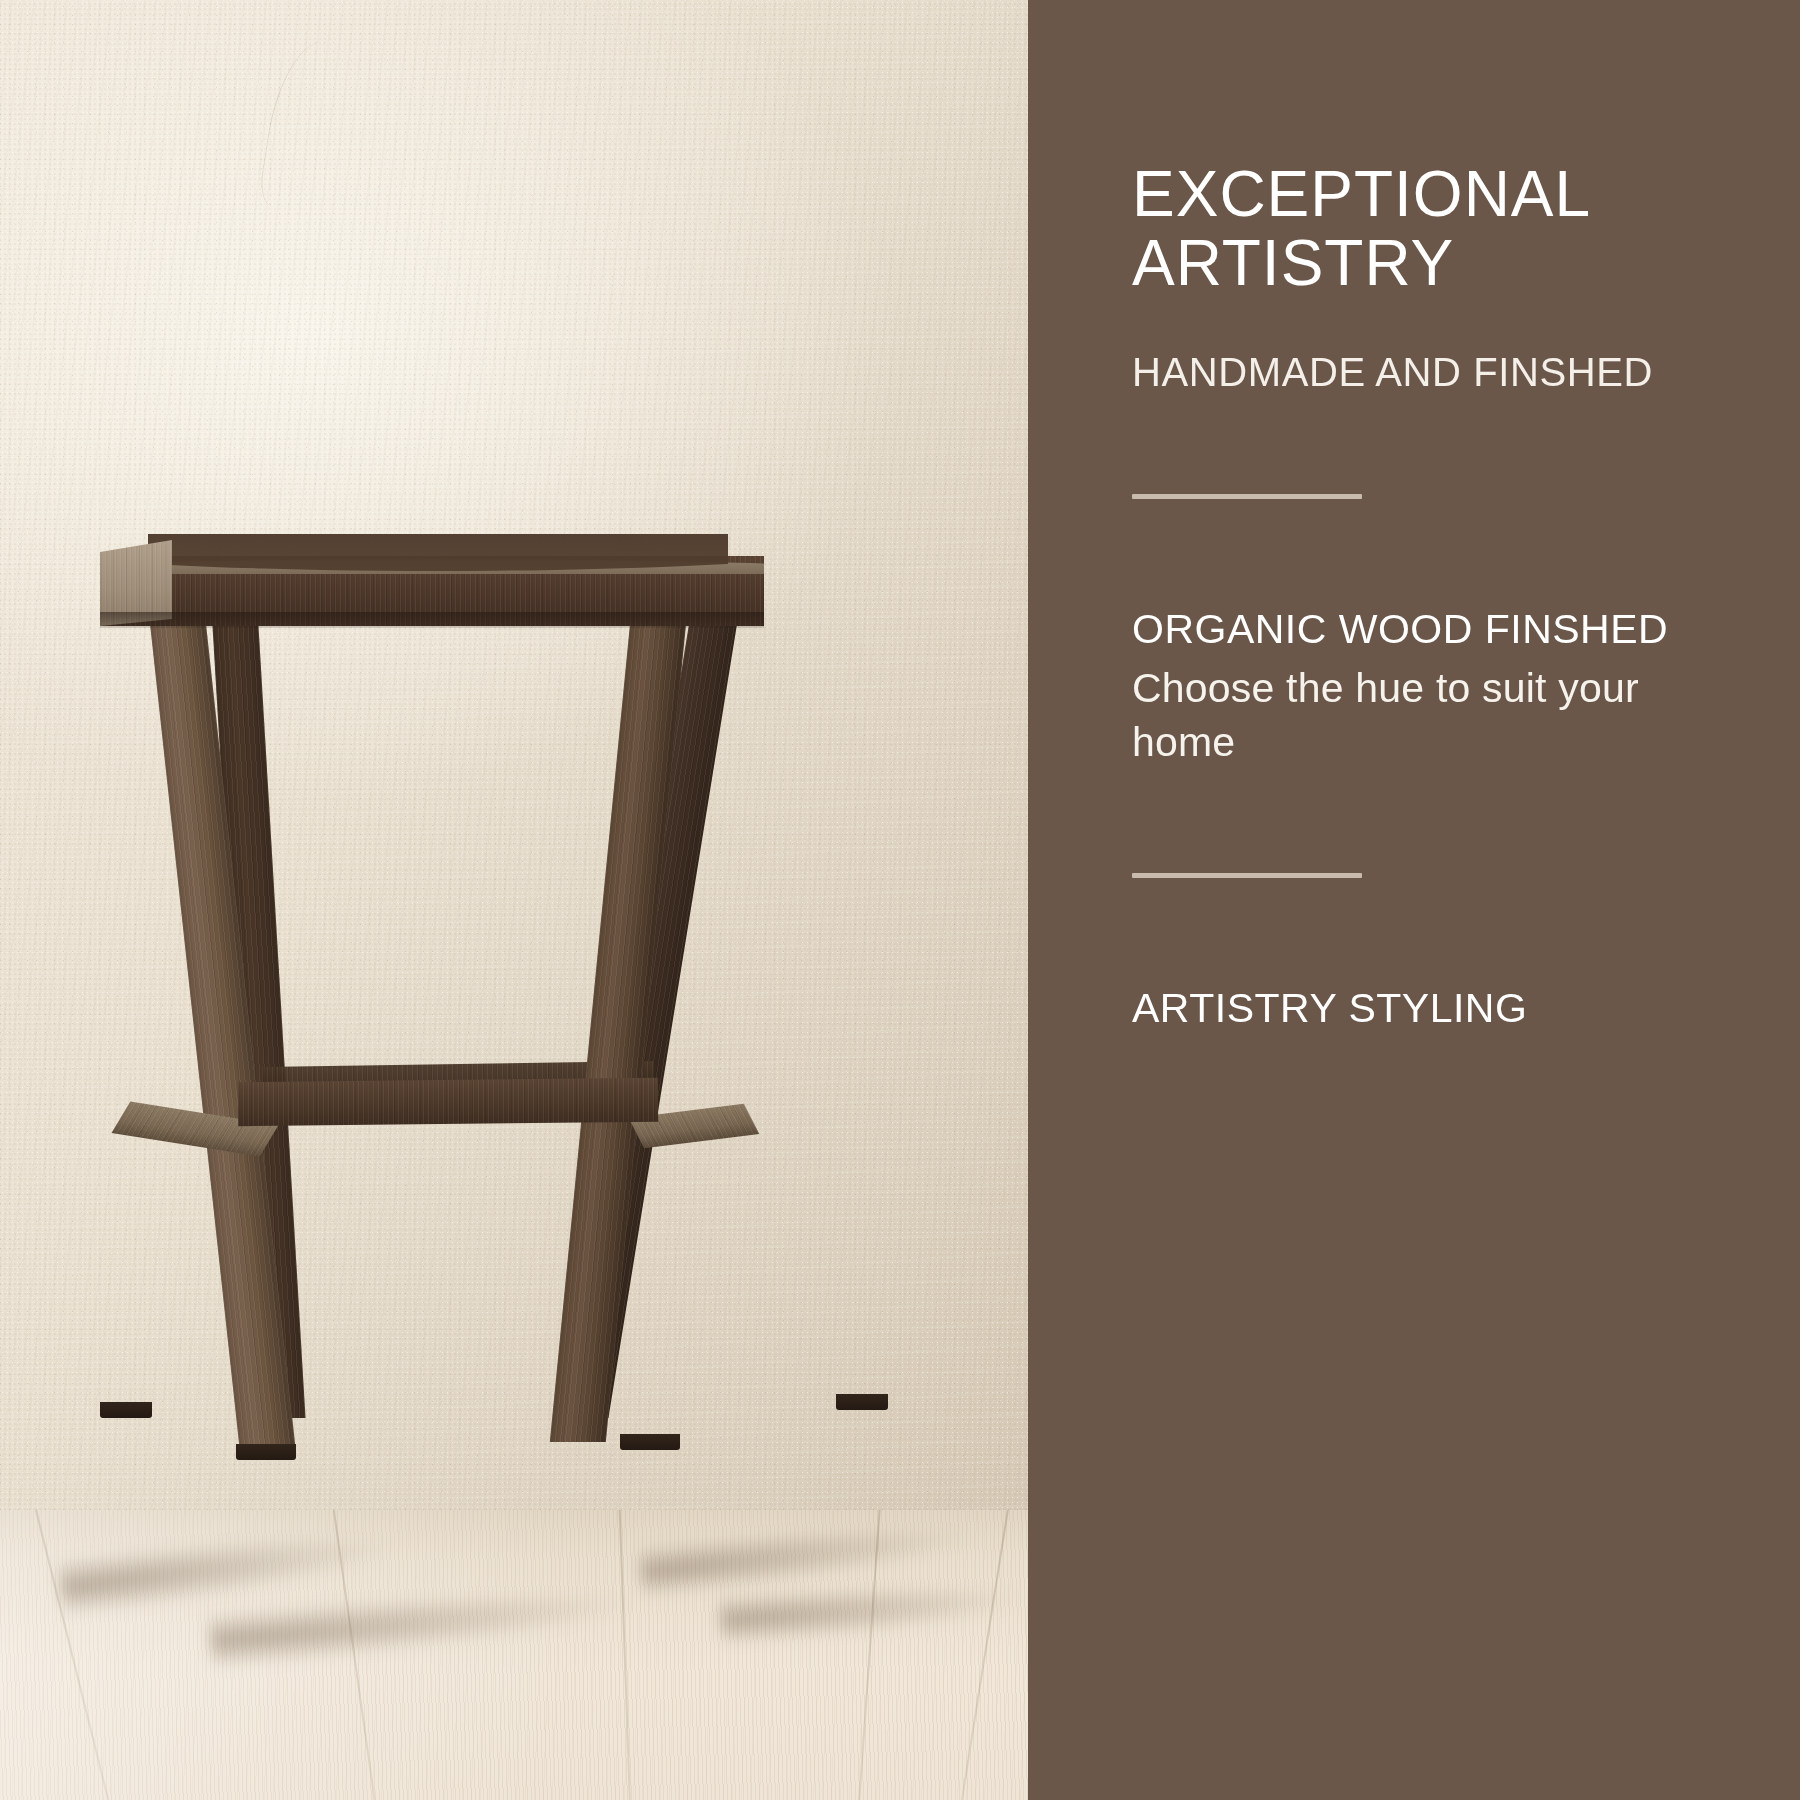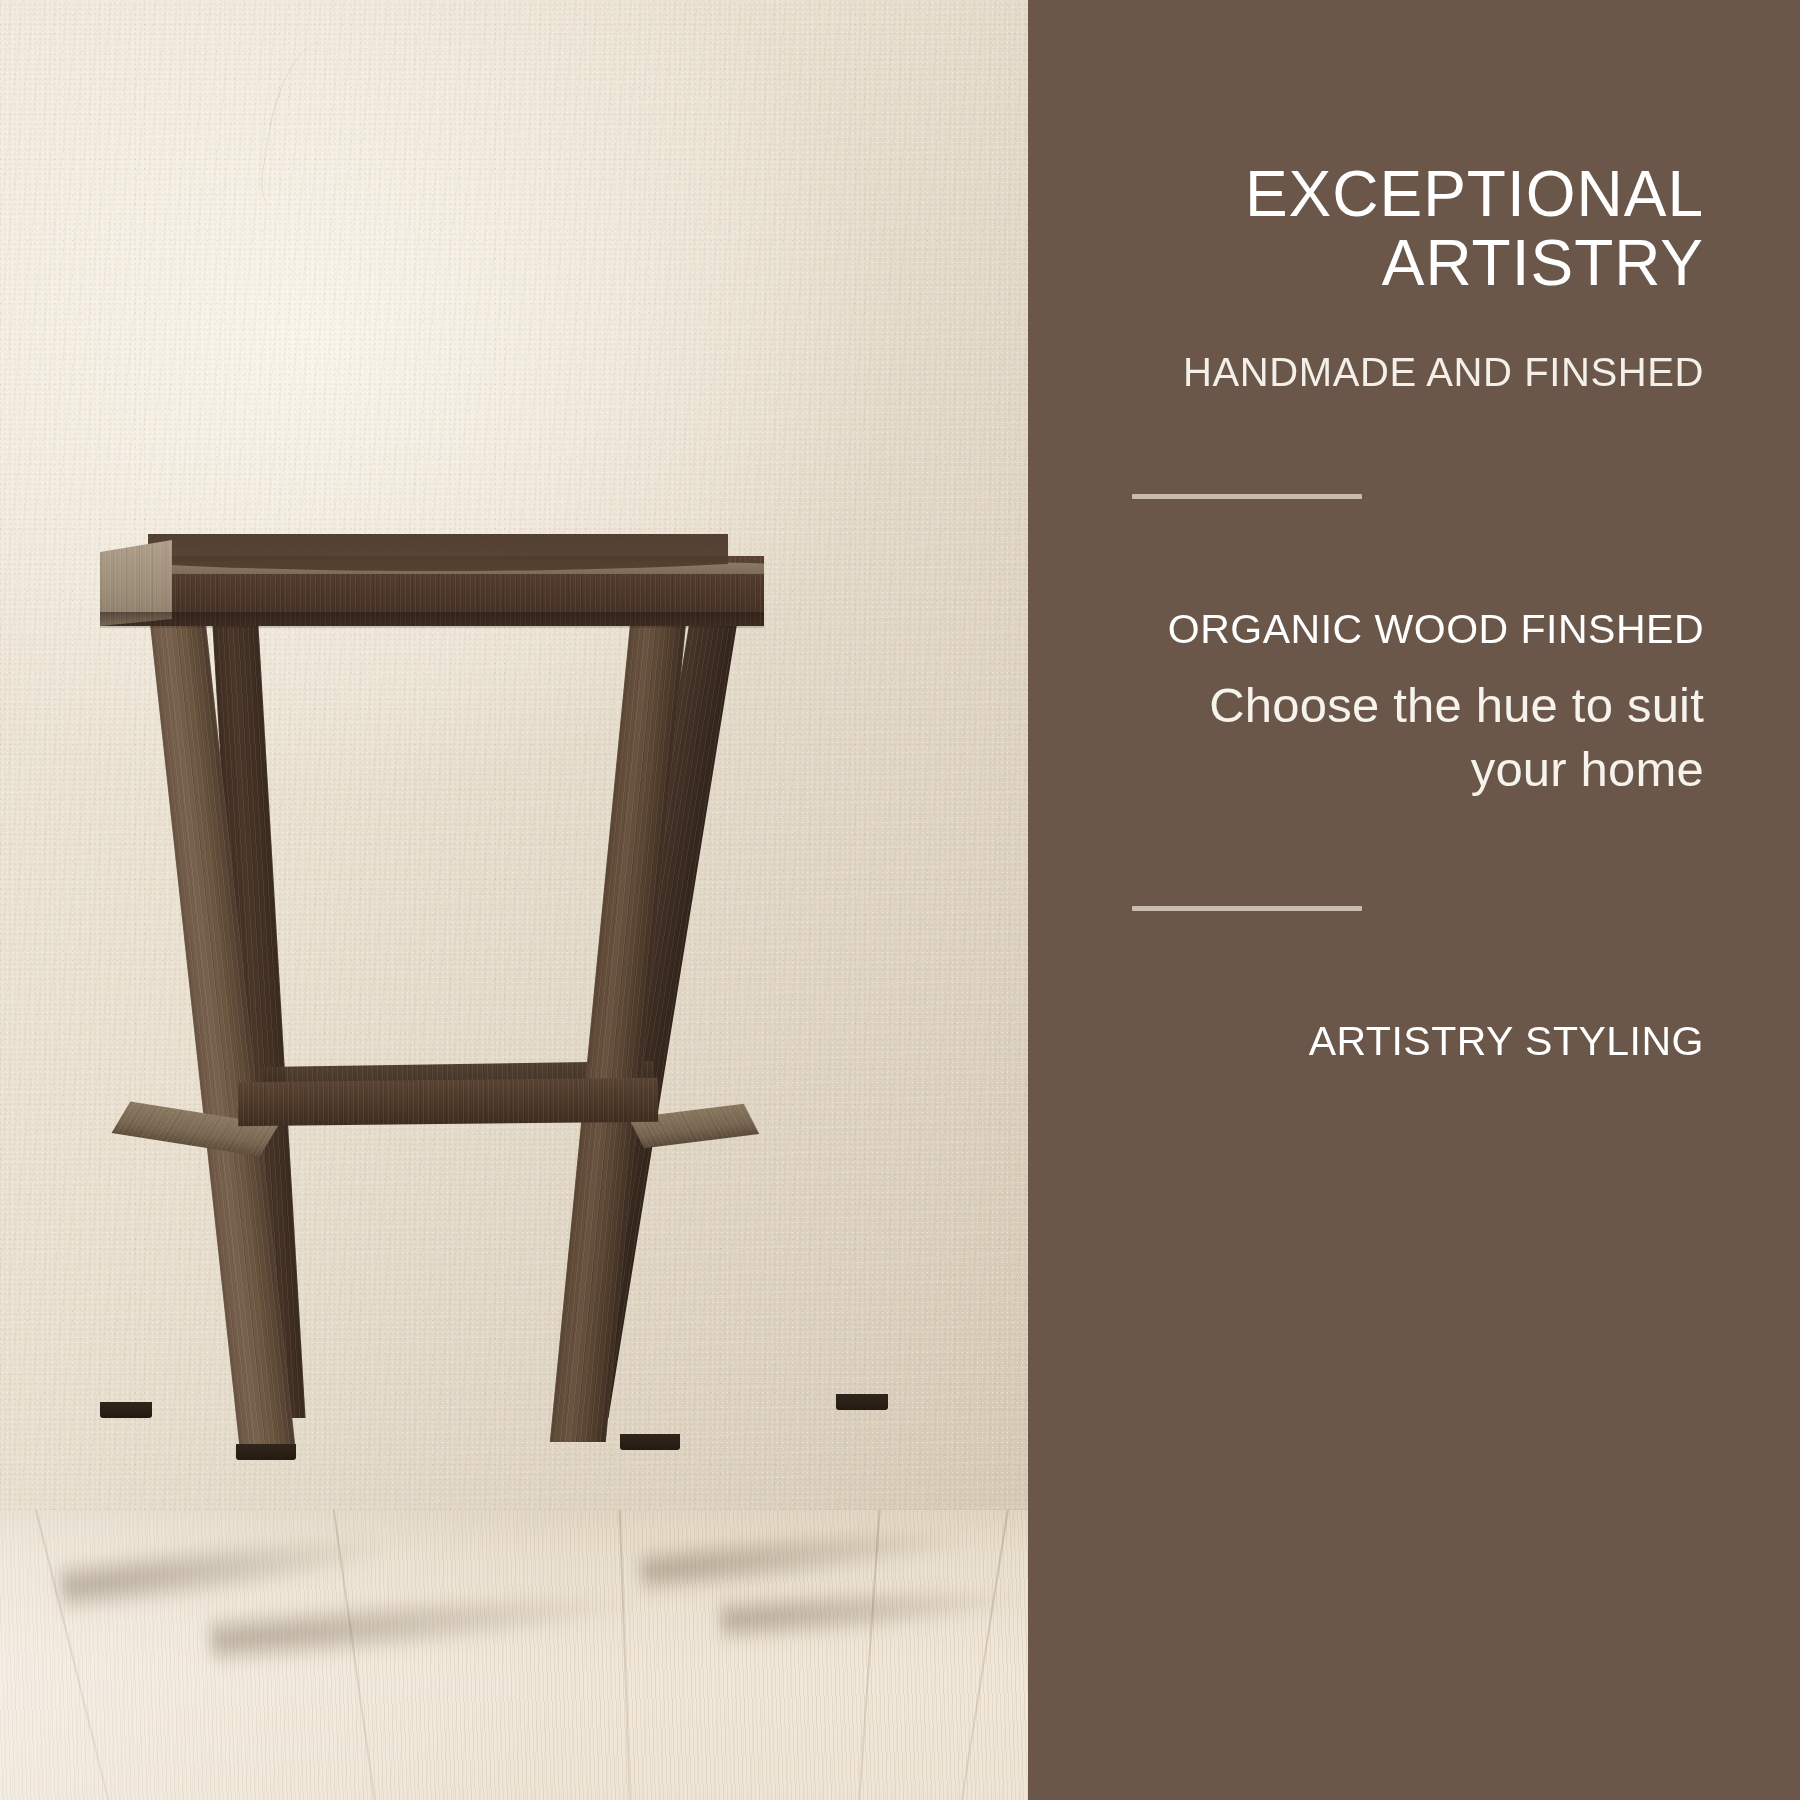--- a/index.html
+++ b/index.html
@@ -197,21 +197,20 @@
     transform:rotate(-7deg) skewX(20deg);
   }
 
   
   .panel {
     position:relative;
     width:772px; height:1800px;
     background:#6a574a;
     color:#ffffff;
     padding:0 96px 0 104px;
-    text-align:right;
   }
   .panel-inner { padding-top:160px; }
 
   .headline {
     font-size:64px;
     font-weight:400;
     line-height:1.08;
     letter-spacing:1.0px;
     color:#ffffff;
   }
@@ -233,22 +232,22 @@
 
   .feature { margin-top:104px; }
   .feature-title {
     font-size:41px;
     font-weight:400;
     line-height:1.30;
     letter-spacing:.5px;
     color:#ffffff;
   }
   .feature-body {
-    margin-top:16px;
-    font-size:49px;
+    margin-top:4px;
+    font-size:41px;
     font-weight:300;
     line-height:1.32;
     letter-spacing:.2px;
     color:#f6f2ec;
   }
   .feature .rule { margin-top:104px; }
   .feature:last-child .rule { display:none; }
 </style>
 </head>
 <body>

